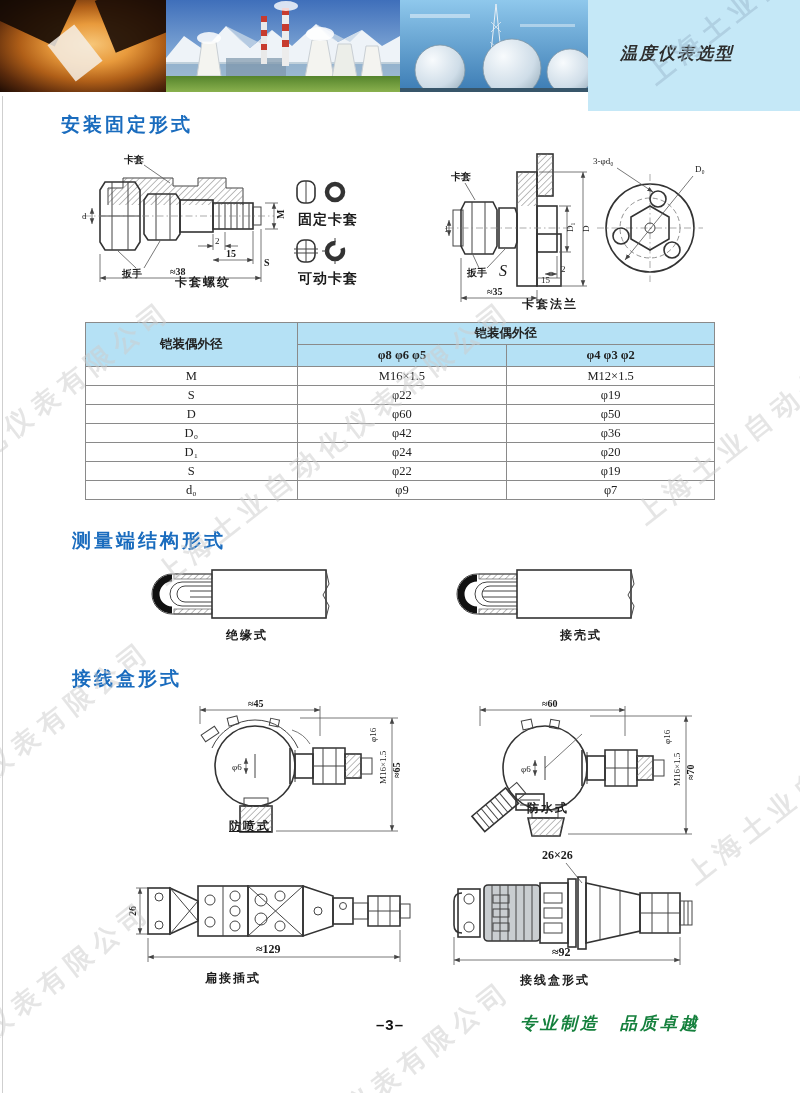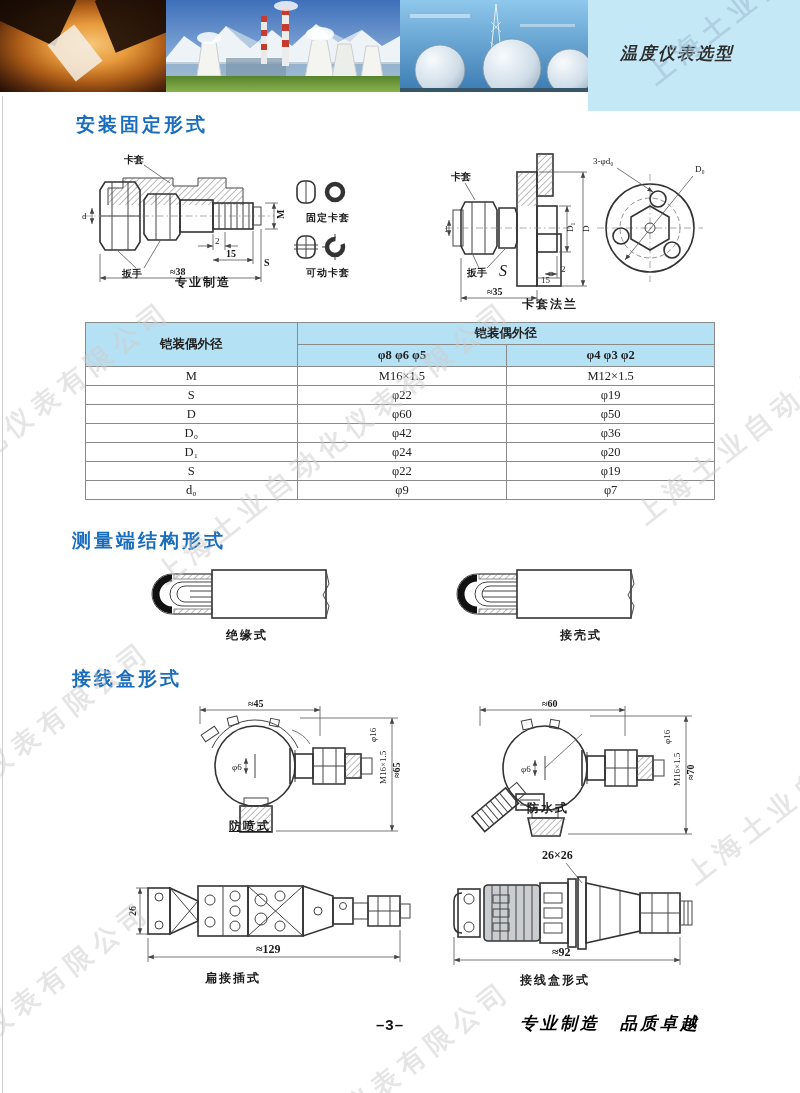--- a/index.html
+++ b/index.html
@@ -21,21 +21,21 @@
   .hdr-title{position:absolute;left:32px;top:42px;font-size:17px;font-weight:bold;font-style:italic;
       color:#2e2e2e;letter-spacing:2px;white-space:nowrap;}
   
   .wm{position:absolute;transform:rotate(-38deg);transform-origin:0 50%;font-size:27px;font-weight:bold;
       letter-spacing:7px;color:#cdcdcd;opacity:.5;white-space:nowrap;pointer-events:none;z-index:5;}
   .wm.blue{color:#9fbdd2;opacity:.55;}
   
   .heading{position:absolute;color:#1a6cbe;font-size:19px;font-weight:bold;letter-spacing:3px;white-space:nowrap;z-index:2;}
   .caption{position:absolute;width:110px;text-align:center;font-size:12px;font-weight:bold;
       font-family:"Liberation Serif",serif;letter-spacing:2px;color:#1c1c1c;z-index:2;}
-  .legend-cap{font-size:10px;font-weight:bold;font-family:"Liberation Serif",serif;letter-spacing:1px;
+  .legend-cap{font-size:14px;font-weight:bold;font-family:"Liberation Serif",serif;letter-spacing:1px;
       color:#1c1c1c;text-align:center;margin-top:1px;}
   
   .spec-table{position:absolute;left:85px;top:322px;width:630px;border-collapse:collapse;z-index:2;
       font-family:"Liberation Serif",serif;background:#fff;}
   .spec-table th,.spec-table td{border:1px solid #8a8a8a;text-align:center;font-size:12.5px;padding:0;}
   .spec-table th{background:#b5e1f5;font-weight:bold;height:21px;}
   .spec-table td{height:18px;background:rgba(255,255,255,.75);}
   
   .fig{position:absolute;z-index:2;}
   .ln{stroke:#444;fill:none;stroke-width:1;}
@@ -43,21 +43,21 @@
   .dim{stroke:#555;fill:none;stroke-width:.8;}
   .cl{stroke:#888;fill:none;stroke-width:.7;stroke-dasharray:7 3 1.5 3;}
   .dash{stroke:#777;fill:none;stroke-width:.8;stroke-dasharray:5 3;}
   text.t{font-size:9px;fill:#1c1c1c;font-family:"Liberation Serif",serif;}
   text.tb{font-size:10px;fill:#1c1c1c;font-family:"Liberation Serif",serif;font-weight:bold;}
   .grayfill{fill:#c9cdd0;}
   
   .pageno{position:absolute;left:355px;top:1016px;width:70px;text-align:center;
       font-size:15px;font-weight:bold;letter-spacing:1px;color:#111;z-index:3;}
   .slogan{position:absolute;left:520px;top:1012px;width:230px;font-size:17px;font-weight:bold;
-      font-style:italic;color:#000000;letter-spacing:3px;white-space:nowrap;z-index:3;}
+      font-style:italic;color:#15803d;letter-spacing:3px;white-space:nowrap;z-index:3;}
   .edge{position:absolute;left:2px;top:96px;width:1px;height:997px;background:#cfcfcf;z-index:1;}
 </style>
 </head>
 <body>
 
 <div class="page">
 
   <svg width="0" height="0" style="position:absolute">
     <defs>
       <pattern id="hatch" width="4.5" height="4.5" patternUnits="userSpaceOnUse" patternTransform="rotate(45)">
@@ -153,21 +153,21 @@
   <div class="wm" style="left:-180px;top:560px;">上海土业自动化仪表有限公司</div>
   <div class="wm" style="left:160px;top:560px;">上海土业自动化仪表有限公司</div>
   <div class="wm" style="left:640px;top:500px;">上海土业自动化仪表有限公司</div>
   <div class="wm" style="left:-200px;top:900px;">上海土业自动化仪表有限公司</div>
   <div class="wm" style="left:690px;top:860px;">上海土业自动化仪表有限公司</div>
   <div class="wm" style="left:-200px;top:1160px;">上海土业自动化仪表有限公司</div>
   <div class="wm" style="left:160px;top:1240px;">上海土业自动化仪表有限公司</div>
 
   <div class="edge"></div>
 
-  <div class="heading" style="left:76px;top:112px;">安装固定形式</div>
+  <div class="heading" style="left:61px;top:112px;">安装固定形式</div>
 
   <svg class="fig" style="left:78px;top:150px;" width="270" height="142">
     <path class="ln" d="M30,55 L30,38 L45,38 L45,28 L95,28 L95,36 L120,36 L120,28 L148,28 L148,38 L165,38 L165,55"></path>
     <path d="M30,55 L30,38 L45,38 L45,28 L95,28 L95,36 L120,36 L120,28 L148,28 L148,38 L165,38 L165,55 Z" fill="url(#hatch)" stroke="none"></path>
     <polygon class="lnb" points="27,32 57,32 62,40 62,92 57,100 27,100 22,92 22,40"></polygon>
     <line class="ln" x1="34" y1="32" x2="34" y2="100"></line>
       <line class="ln" x1="50" y1="32" x2="50" y2="100"></line>
     <line class="ln" x1="22" y1="66" x2="62" y2="66"></line>
     <polygon class="lnb" points="70,44 98,44 102,50 102,84 98,90 70,90 66,84 66,50"></polygon>
     <line class="ln" x1="78" y1="44" x2="78" y2="90"></line>
@@ -275,21 +275,21 @@
     <circle class="ln" cx="205" cy="80" r="5"></circle>
     <circle class="lnb" cx="213" cy="51" r="8"></circle>
     <circle class="lnb" cx="176" cy="88" r="8"></circle>
     <circle class="lnb" cx="227" cy="102" r="8"></circle>
     <text class="t" x="148" y="16">3-φd₀</text>
     <line class="dim" x1="172" y1="20" x2="208" y2="44" marker-end="url(#arr)"></line>
     <text class="t" x="250" y="24">D₀</text>
     <line class="dim" x1="248" y1="28" x2="180" y2="112" marker-end="url(#arr)"></line>
   </svg>
 
-  <div class="caption" style="left:148px;top:274px;">专业制造</div>
+  <div class="caption" style="left:148px;top:274px;">卡套螺纹</div>
   <div class="caption" style="left:495px;top:296px;">卡套法兰</div>
 
   <table class="spec-table">
     <colgroup>
         <col style="width:212px">
         <col style="width:210px">
         <col style="width:208px">
       </colgroup>
     <tbody>
         <tr>

